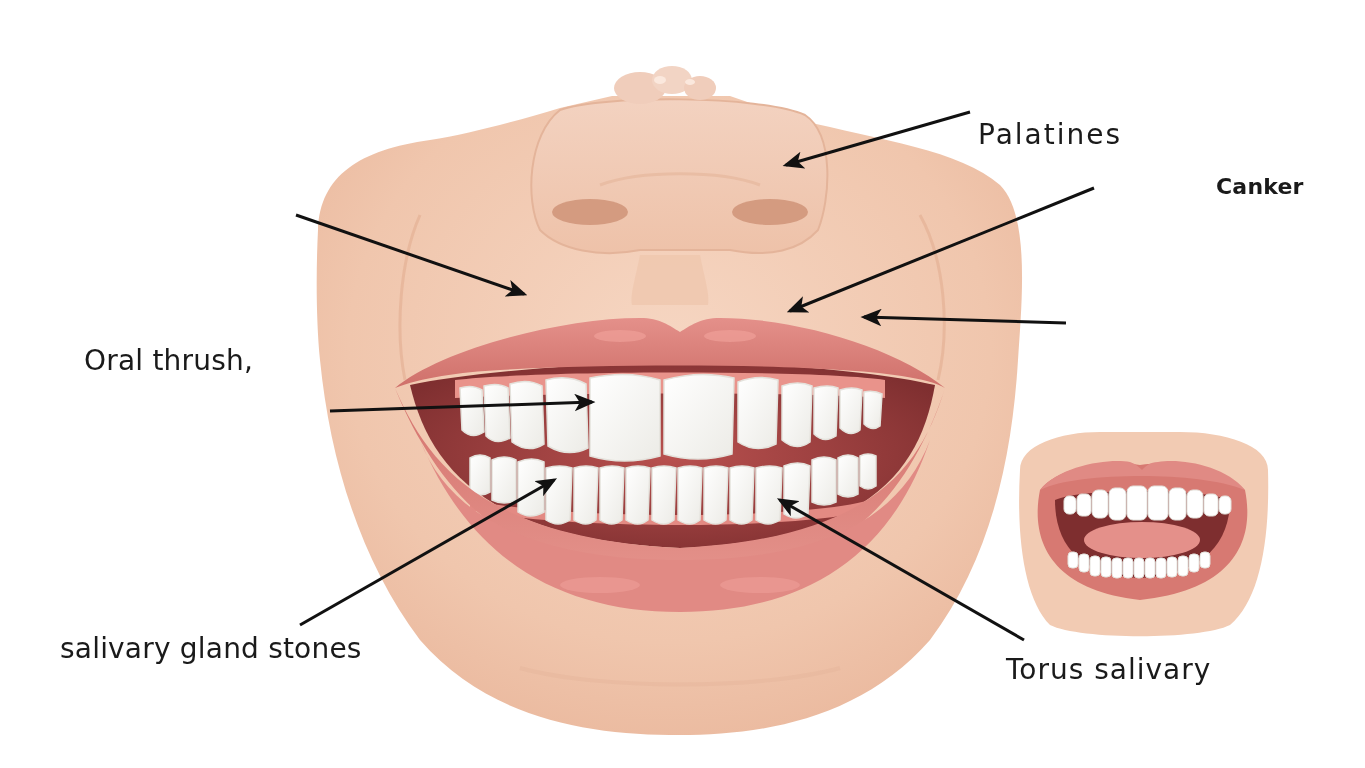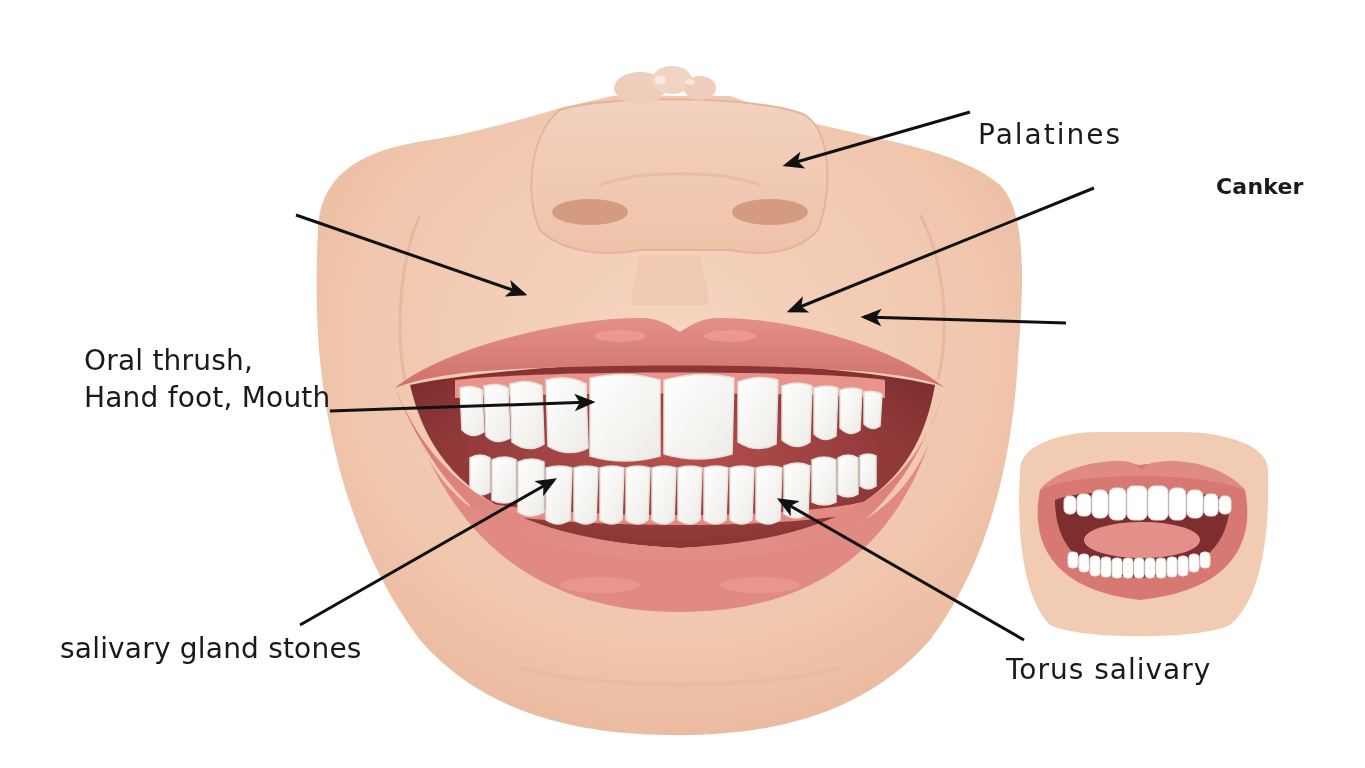--- a/index.html
+++ b/index.html
@@ -181,21 +181,20 @@
 <div class="label spaced" style="left:978px; top:90px;margin-top:26px;">
   <span class="line">Palatines</span>
 </div>
 
 <div class="label" style="left:1216px; top:168px; font-size:22px;font-weight:bold;">
   <span class="line">Canker</span>
 </div>
 
 <div class="label" style="left:44px; top:342px;margin-left:40px;">
   <span class="line">Oral thrush,</span>
-  <span class="line">Hand foot, Mouth</span>
 </div>
 
 <div class="label" style="left:60px; top:630px;">
   <span class="line">salivary gland stones</span>
 </div>
 
 <div class="label spaced" style="left:1006px; top:651px; letter-spacing:1px;">
   <span class="line">Torus salivary</span>
 </div>
 

